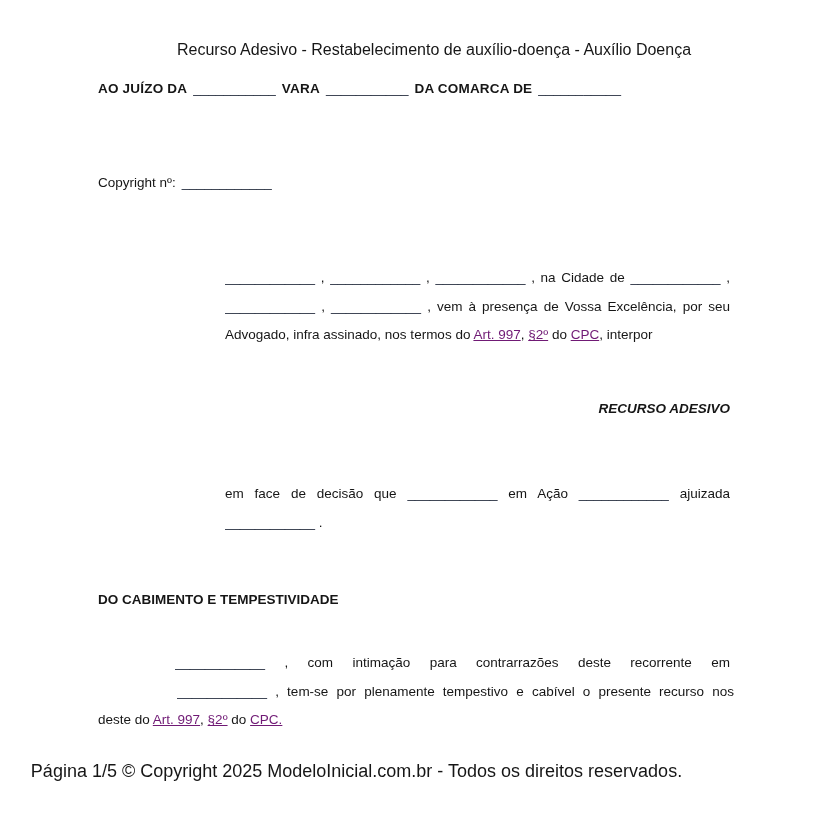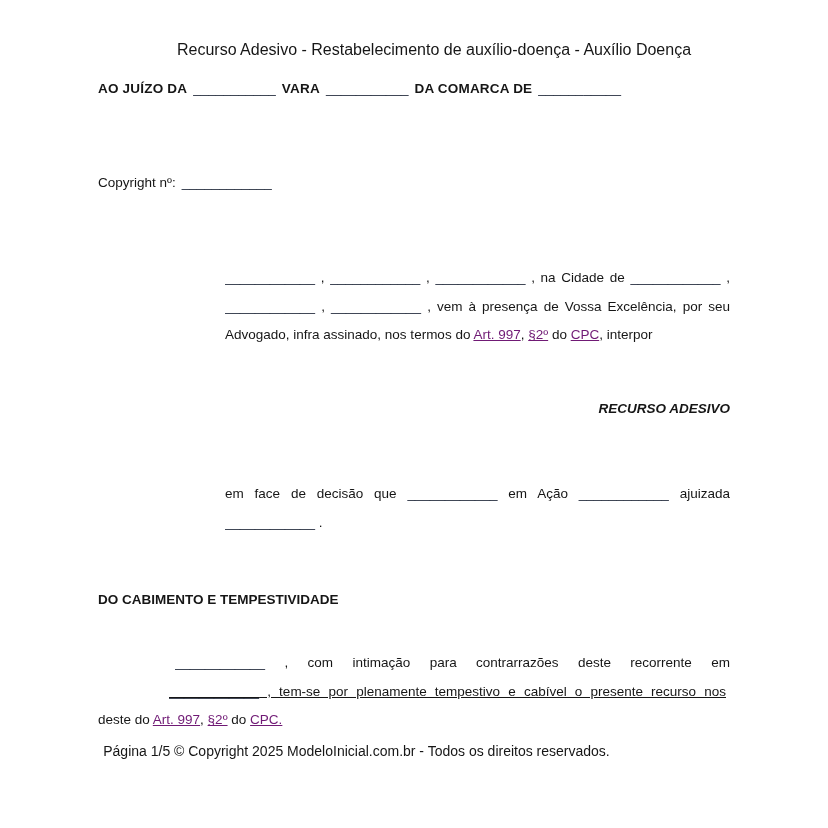--- a/index.html
+++ b/index.html
@@ -36,26 +36,26 @@
     position:absolute; top:400px; left:225px; width:505px;
     text-align:right; font-weight:bold; line-height:17px;font-style:italic;
   }
   .heading-cabimento {
     position:absolute; top:591px; left:98px;
     font-weight:bold; line-height:17px;
   }
   .absline { position:absolute; line-height:16px; height:17px; overflow:hidden; }
   .cab1 { top:635px; left:175px; width:555px; }
   .cab2 { top:655px; left:175px; width:555px; }
-  .cab3 { top:684px; left:169px; width:557px;text-decoration:underline; }
+  .cab3 { top:684px; left:177px; width:557px; }
   .cab4 { top:712px; left:98px; width:400px; }
 
   .doc-footer {
-    position:absolute; top:743px; left:0; width:713px;
-    text-align:center; font-size:14px; line-height:17px;
+    position:absolute; top:763px; left:0; width:713px;
+    text-align:center; font-size:18px; line-height:17px;
   }
   .link { color:#701a75; text-decoration:underline; cursor:pointer; }
 </style>
 </head>
 <body>
 
 <div class="page">
 
   <div class="doc-title">Recurso Adesivo - Restabelecimento de auxílio-doença - Auxílio Doença</div>
 

